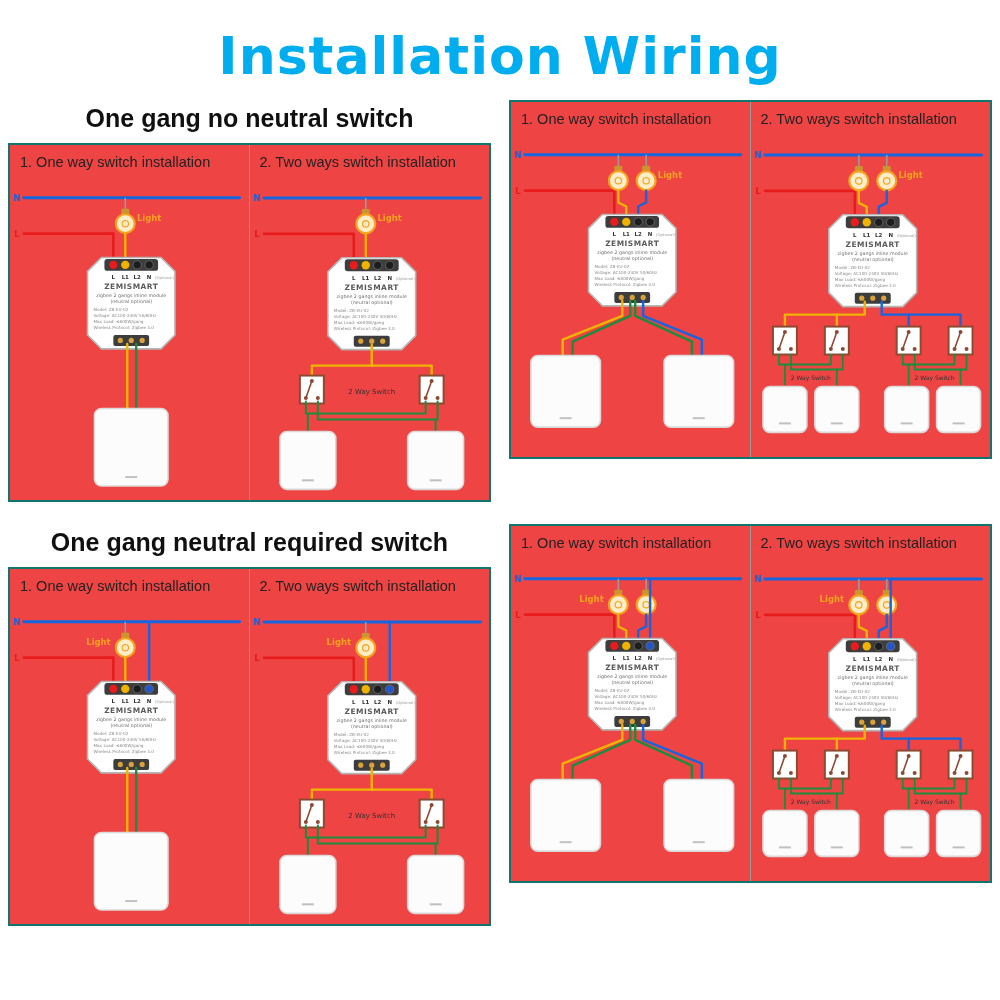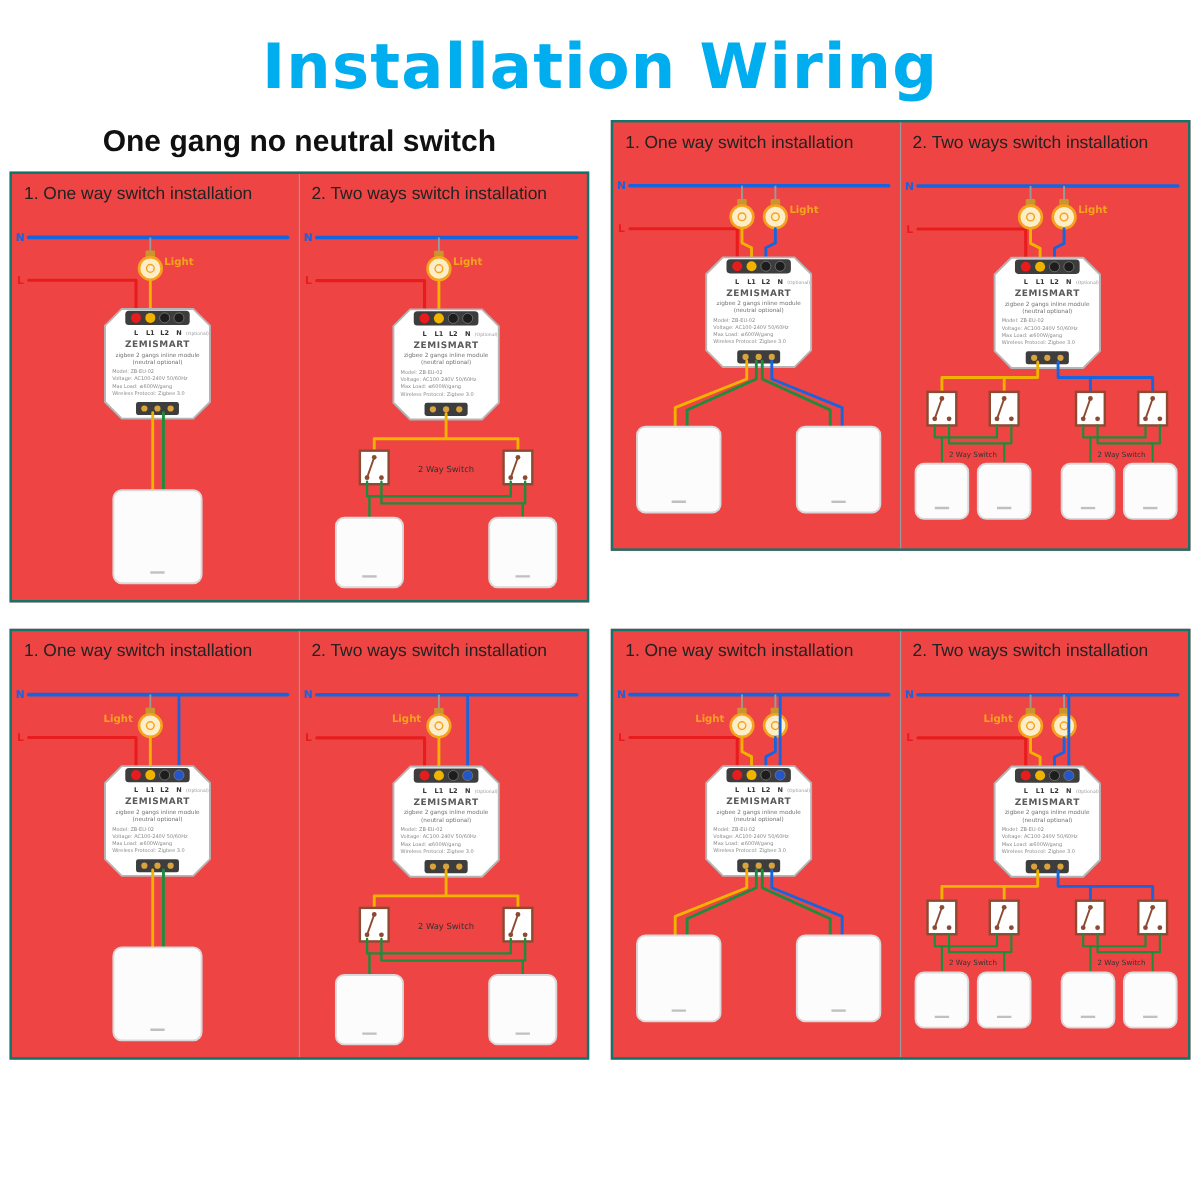--- a/index.html
+++ b/index.html
@@ -310,20 +310,21 @@
               <g>
                 <rect x="186" y="260" width="44" height="46" rx="7" fill="#fcfcfc" stroke="#d9d9d9" stroke-width="1.6"></rect>
                 <line x1="202" y1="297" x2="214" y2="297" stroke="#c0c0c0" stroke-width="2"></line>
               </g>
             </svg>
         </div>
       </div>
     </section>
 
     <section>
+      <h2>One gang neutral required switch</h2>
       <div class="box">
         <div class="panel first">
           <div class="panel-header">1. One way switch installation</div>
           <svg class="diagram" preserveAspectRatio="xMidYMin meet" viewBox="0 0 240 330">
               <polyline points="14,28 231,28" fill="none" stroke="#1565e0" stroke-width="3" stroke-linecap="round" stroke-linejoin="round"></polyline>
               <text x="7" y="31" font-size="9" fill="#1565e0" text-anchor="middle" font-family="&quot;DejaVu Sans&quot;,sans-serif" font-weight="bold">N</text>
               <polyline points="14,64 104,64 104,91" fill="none" stroke="#e81c1c" stroke-width="2.6" stroke-linecap="round" stroke-linejoin="round"></polyline>
               <text x="7" y="67" font-size="9" fill="#e81c1c" text-anchor="middle" font-family="&quot;DejaVu Sans&quot;,sans-serif" font-weight="bold">L</text>
               <g>
                 <line x1="116" y1="28" x2="116" y2="40" stroke="#9a9a9a" stroke-width="1.6"></line>

